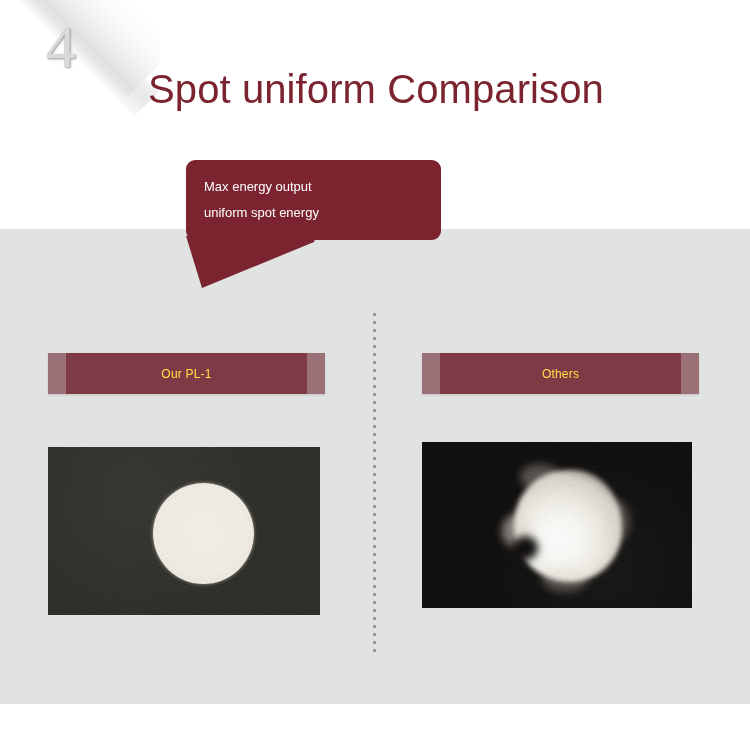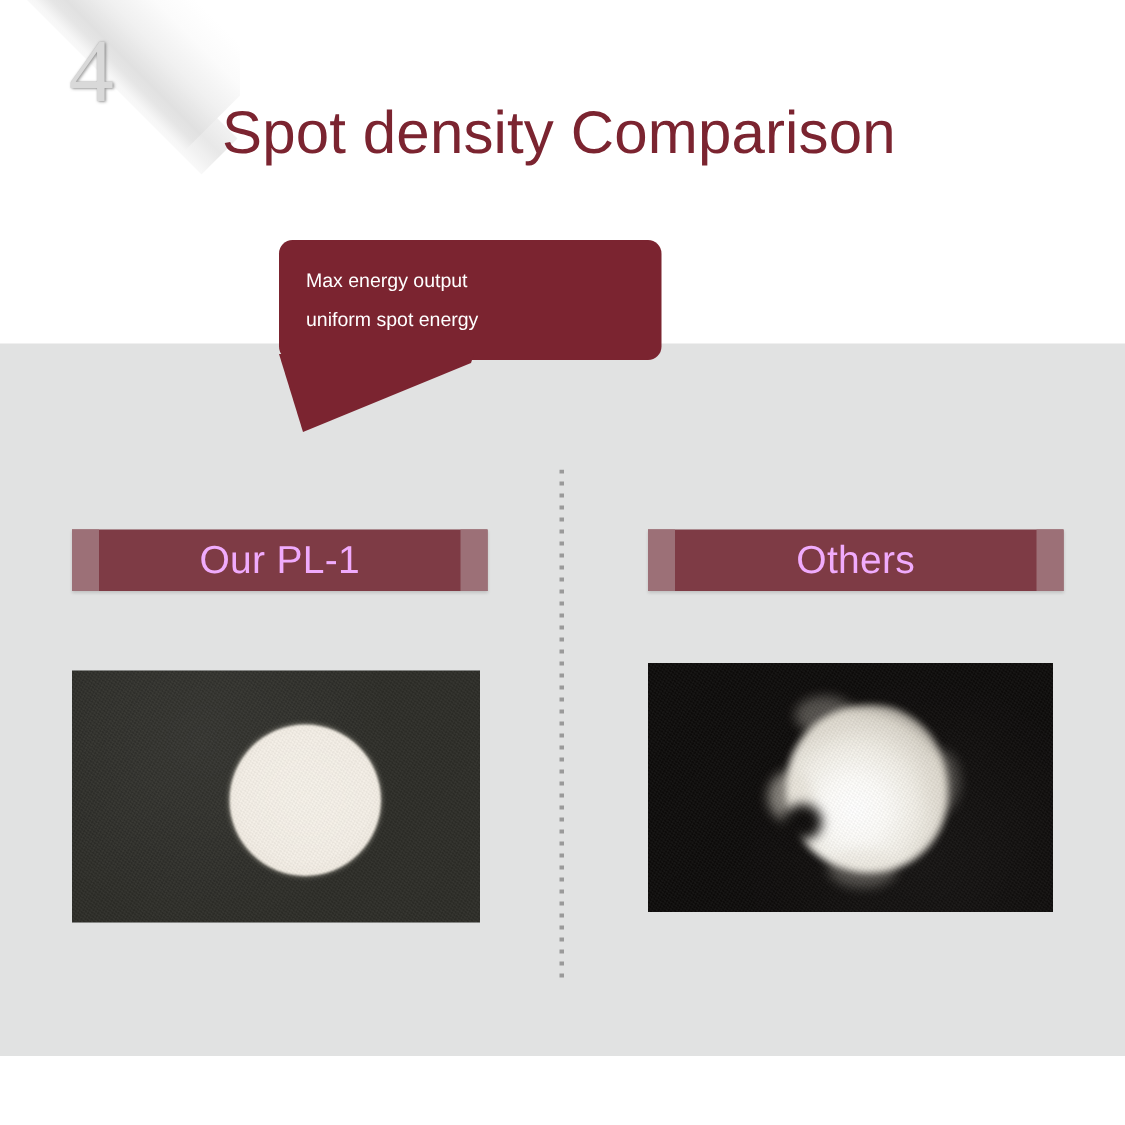--- a/index.html
+++ b/index.html
@@ -120,21 +120,21 @@
     width: 3px;
     height: 343px;
     background-image: linear-gradient(to bottom, #9a9a9a 0 3px, rgba(0,0,0,0) 3px 8px);
     background-size: 3px 8px;
     background-repeat: repeat-y;
   }
 
   
   .panel { position: absolute; }
   .panel.left  { left: 48px;  top: 353px; }
-  .panel.right { left: 432px; top: 353px; }
+  .panel.right { left: 422px; top: 353px; }
 
   .banner {
     position: relative;
     width: 277px;
     height: 41px;
     background: #7e3b45;
     box-shadow: 0 1px 2px rgba(0,0,0,.14);
   }
   .banner .cap {
     position: absolute;
@@ -144,22 +144,22 @@
     background: #9c7077;
   }
   .banner .cap.l { left: 0; }
   .banner .cap.r { right: 0; }
   .banner-label {
     position: absolute;
     left: 0; right: 0; top: 0; bottom: 0;
     display: flex;
     align-items: center;
     justify-content: center;
-    color: #f0abfc;
-    font-size: 26px;
+    color: #fde047;
+    font-size: 12px;
     letter-spacing: .2px;
   }
 
   
   .photo {
     position: relative;
     width: 272px;
     height: 168px;
     margin-top: 53px;
     overflow: hidden;
@@ -253,21 +253,21 @@
 <body>
 
 <div id="slide">
 
   <div class="corner-wrap">
     <div class="corner-band"></div>
     <div class="corner-band b2"></div>
   </div>
   <div class="corner-number">4</div>
 
-  <div class="slide-title">Spot density Comparison</div>
+  <div class="slide-title">Spot uniform Comparison</div>
 
   <div class="gray-band"></div>
 
   <div class="callout">
     <div class="callout-line">Max energy output</div>
     <div class="callout-line">uniform spot energy</div>
   </div>
   <svg class="callout-tail" viewBox="0 0 130 56">
     <polygon points="0,0 130,0 128,6 16,52" fill="#7b2430"></polygon>
   </svg>

